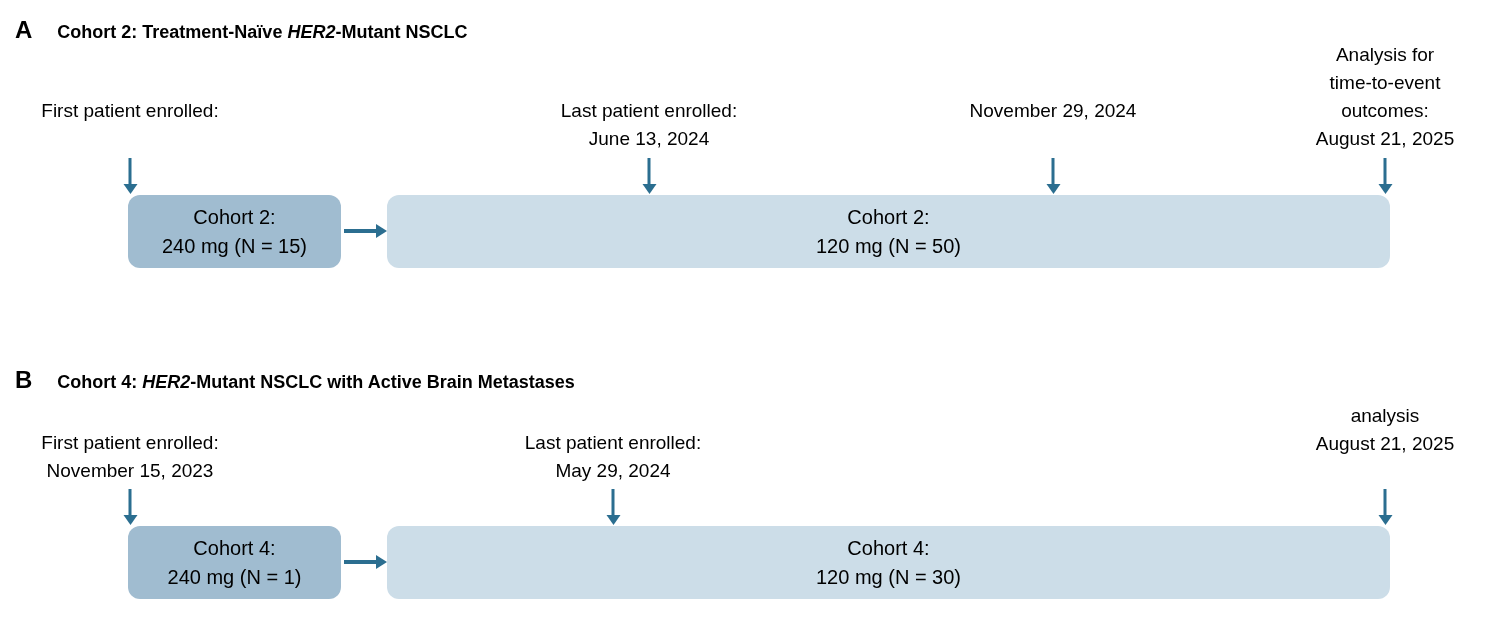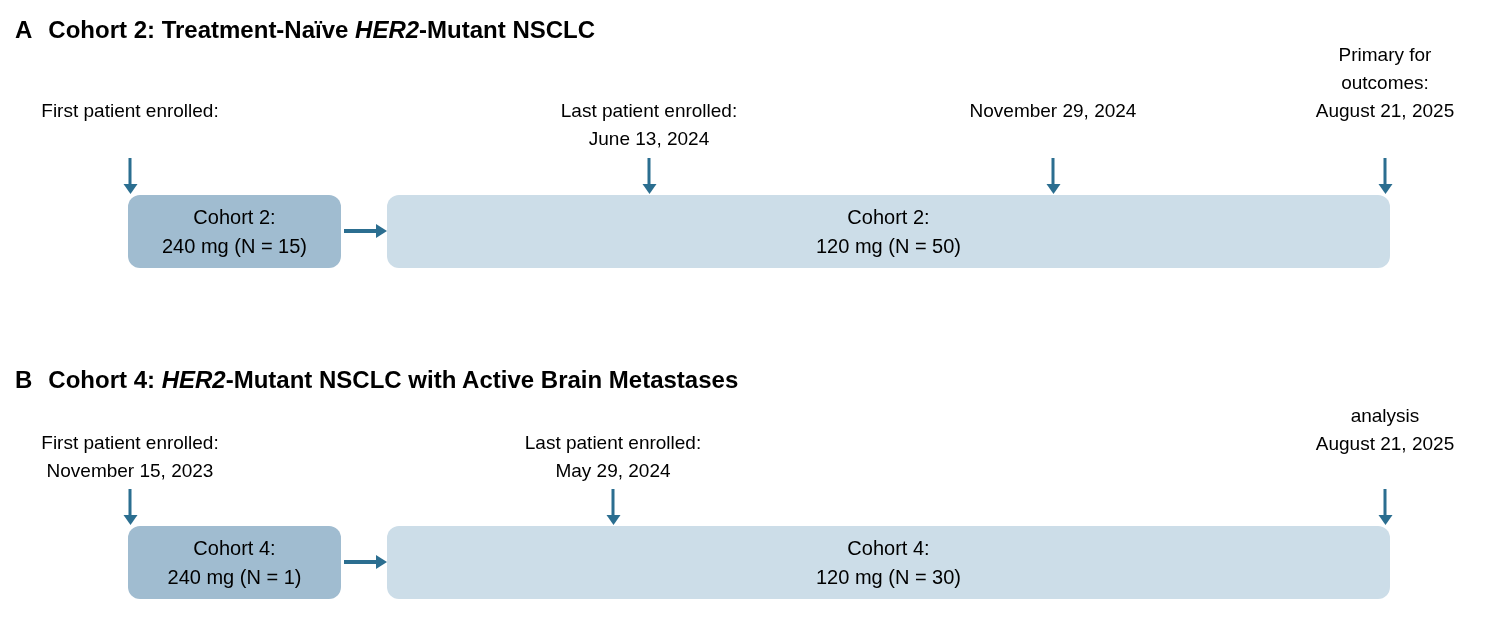--- a/index.html
+++ b/index.html
@@ -23,21 +23,21 @@
   
   .panel-title {
     position: absolute;
     left: 15px;
     display: flex;
     align-items: baseline;
     gap: 16px;
     white-space: nowrap;
   }
   .panel-letter { font-size: 24px; font-weight: bold; }
-  .panel-heading { font-size: 24px; font-weight: bold; }
+  .panel-heading { font-size: 18px; font-weight: bold; margin-left: 9px; }
   .panel-heading em { font-style: italic; }
 
   
   .milestone {
     position: absolute;
     transform: translateX(-50%);
     text-align: center;
     font-size: 19px;
     line-height: 28px;
     white-space: nowrap;
@@ -102,21 +102,22 @@
       <div>First patient enrolled:</div>
     </div>
     <div class="milestone" style="left:649px; top:97px">
       <div>Last patient enrolled:</div>
       <div>June 13, 2024</div>
     </div>
     <div class="milestone" style="left:1053px; top:97px">
       <div>November 29, 2024</div>
     </div>
     <div class="milestone" style="left:1385px; top:41px">
-      <div>Primary for</div>
+      <div>Analysis for</div>
+      <div>time-to-event</div>
       <div>outcomes:</div>
       <div>August 21, 2025</div>
     </div>
 
     <div class="down-arrow" style="left:130px; top:158px">
         <div class="stem"></div>
         <div class="head"></div>
       </div>
     <div class="down-arrow" style="left:649px; top:158px">
         <div class="stem"></div>

